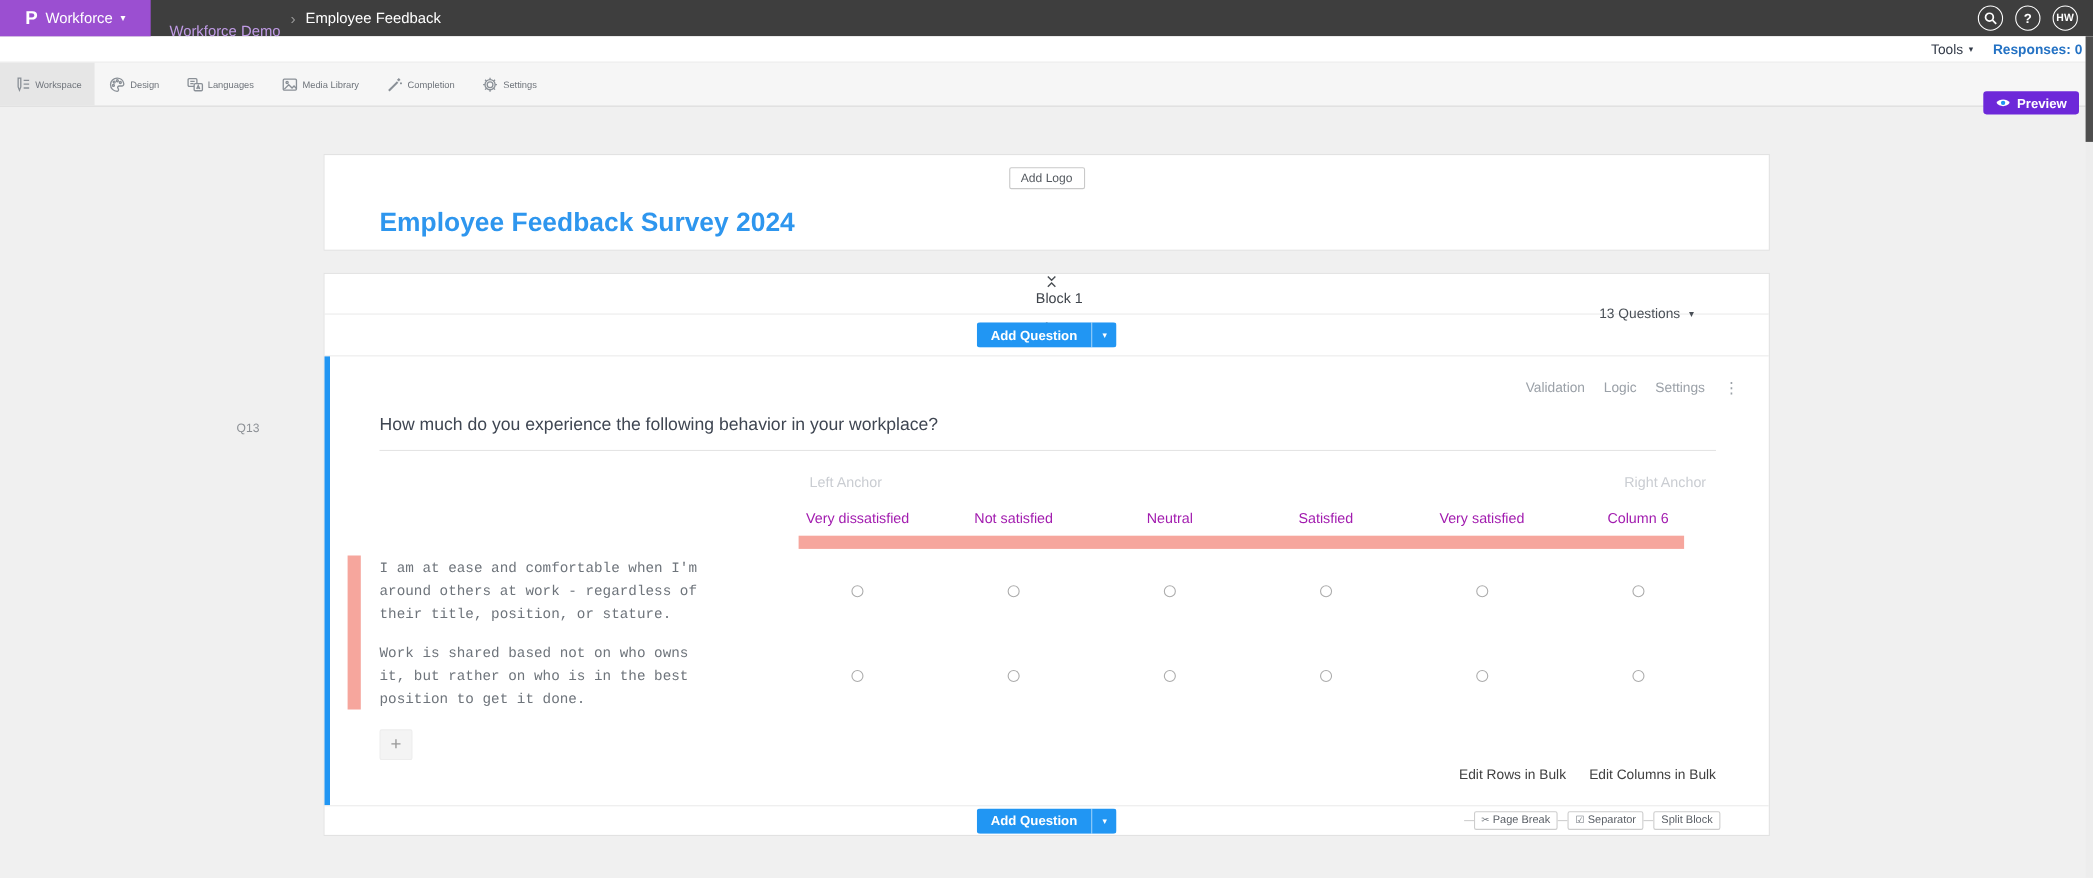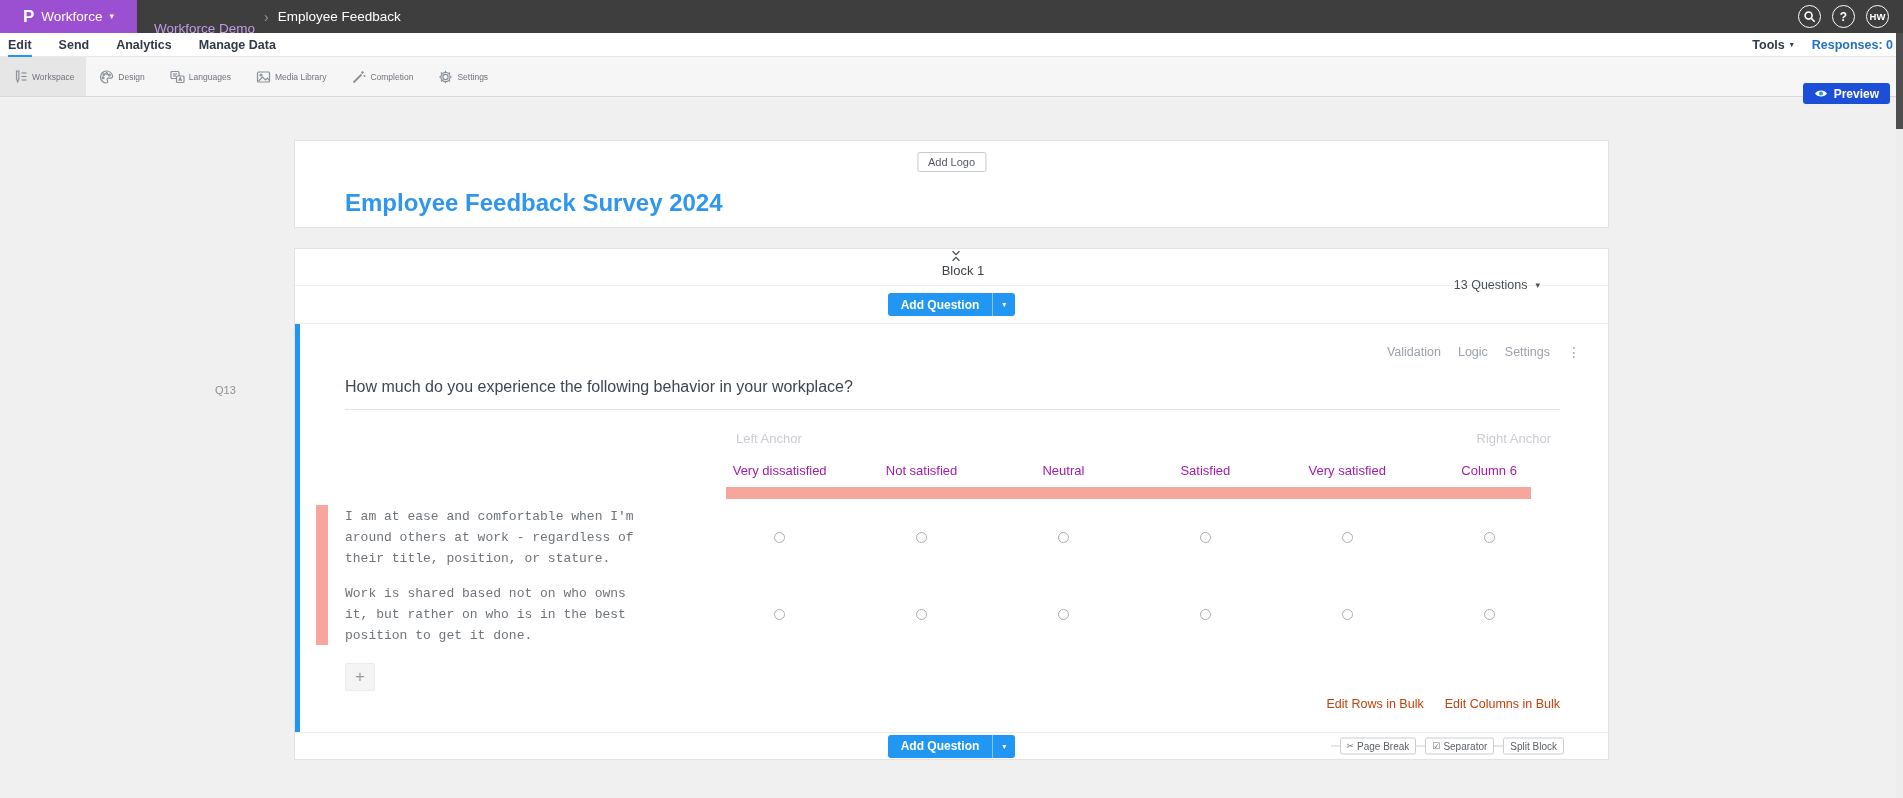--- a/index.html
+++ b/index.html
@@ -24,31 +24,31 @@
   .circle-btn { width:23px; height:23px; border:1.5px solid #fff; border-radius:50%; display:flex; align-items:center; justify-content:center; color:#fff; cursor:pointer; font-weight:bold; }
   .circle-btn .q { font-size:12px; }
   .circle-btn .initials { font-size:9.5px; letter-spacing:0.2px; }
 
   
   .navbar { height:24px; background:#fff; display:flex; align-items:center; border-bottom:1px solid #E9E9E9; }
   .nav-tabs { display:flex; margin-left:8px; gap:27px; height:24px; align-items:stretch; }
   .tab { font-size:12.5px; font-weight:700; color:#323A48; display:flex; align-items:center; cursor:pointer; border-bottom:2px solid transparent; padding-top:2px; text-decoration:none; }
   .tab.active { border-bottom-color:#2196F3; }
   .nav-right { margin-left:auto; margin-right:10px; display:flex; align-items:center; gap:18px; font-size:12.5px; }
-  .tools { color:#323A48; font-weight:700; display:flex; align-items:center; gap:5px; cursor:pointer; }
+  .tools { color:#323A48; font-weight:400; display:flex; align-items:center; gap:5px; cursor:pointer; }
   .tools .caret { color:#323A48; font-size:8px; }
   .responses { color:#2472C4; font-weight:700; cursor:pointer; }
 
   
   .toolbar { height:40px; background:#F6F6F6; border-bottom:1px solid #D9D9D9; display:flex; align-items:stretch; position:relative; }
   .tool-item { padding:0 12px; min-width:52px; display:flex; flex-direction:row; align-items:center; justify-content:center; gap:3px; cursor:pointer; }
   .tool-item.active { background:#E6E6E6; }
   .tool-item svg { stroke:#8A9097; fill:none; stroke-width:1.2; }
   .tool-label { font-size:8.5px; color:#6F747B; white-space:nowrap; }
-  .preview-btn { position:absolute; right:13px; top:26px; height:21px; background:#1d4ed8; color:#fff; border:none; border-radius:3px; display:flex; align-items:center; gap:6px; padding:0 11px; font-size:12px; font-weight:700; cursor:pointer; z-index:5; }
+  .preview-btn { position:absolute; right:13px; top:26px; height:21px; background:#6d28d9; color:#fff; border:none; border-radius:3px; display:flex; align-items:center; gap:6px; padding:0 11px; font-size:12px; font-weight:700; cursor:pointer; z-index:5; }
 
   
   .content { position:relative; height:701px; background:#F0F0F0; }
 
   .survey-card { width:1315px; margin:43px auto 0; background:#fff; border:1px solid #E2E2E2; height:88px; position:relative; }
   .add-logo-btn { position:absolute; top:11px; left:50%; transform:translateX(-50%); background:#fff; border:1px solid #C9C9C9; border-radius:2px; padding:3px 10px; font-size:11px; color:#555A60; cursor:pointer; }
   .survey-title { position:absolute; left:50px; top:48px; font-size:24px; color:#2E96EE; cursor:text; }
 
   .block-card { width:1315px; margin:20px auto 0; background:#fff; border:1px solid #E2E2E2; }
   .block-header { height:37px; display:flex; align-items:center; padding:0 13px; border-bottom:1px solid #ECECEC;flex-direction:column; }
@@ -78,21 +78,21 @@
   .col-head { width:142px; text-align:center; font-size:13px; color:#a21caf; cursor:text; }
   .salmon-bar { height:12px; background:#F6A69D; margin-left:381px; width:805px; margin-top:9px; }
   .rows { position:relative;font-family:Liberation Mono, monospace; }
   .rows::before { content:""; position:absolute; left:-29px; top:6px; bottom:8px; width:12px; background:#F6A69D; }
   .m-row { display:flex; align-items:center; padding:7px 0; }
   .m-label { width:364px; padding-right:62px; font-size:13px; line-height:21px; color:#6E747B; cursor:text; }
   .m-cell { width:142px; display:flex; justify-content:center; }
   .radio { width:11px; height:11px; border:1px solid #ACACAC; border-radius:50%; background:#fff; cursor:pointer; }
   .plus-btn { margin-top:10px; width:30px; height:28px; background:#F4F4F4; border:1px solid #EDEDED; color:#9A9A9A; font-size:17px; display:flex; align-items:center; justify-content:center; border-radius:2px; cursor:pointer; }
   .bulk-links { display:flex; justify-content:flex-end; gap:21px; font-size:12.5px; color:#7B8FD6; margin-top:6px; padding-bottom:21px; }
-  .bulk-link { cursor:pointer; color:#c2410c; text-decoration:none; }
+  .bulk-link { cursor:pointer; color:#404040; text-decoration:none; }
 
   .block-footer { position:relative; height:27px; border-top:1px solid #ECECEC; display:flex; align-items:center; justify-content:center; }
   .footer-right { position:absolute; right:44px; top:50%; transform:translateY(-50%); display:flex; align-items:center; }
   .pb-line { width:9px; height:1px; background:#CFCFCF; }
   .pb-btn { background:#fff; border:1px solid #CDCDCD; border-radius:2px; padding:2px 6px; font-size:10px; color:#5A5F66; display:flex; align-items:center; gap:3px; white-space:nowrap; cursor:pointer; }
   .pb-icon { font-size:9px; color:#6E747B; line-height:1; }
 
   
   .scrollbar { position:absolute; right:0; top:33px; width:7px; height:765px; background:#EDEDED; z-index:20; }
   .scroll-thumb { width:7px; height:96px; background:#4E4E4E; cursor:pointer; }
@@ -123,26 +123,20 @@
       <div class="circle-btn">
         <span class="q">?</span>
       </div>
       <div class="circle-btn">
         <span class="initials">HW</span>
       </div>
     </div>
   </header>
 
   <nav class="navbar">
-    <div class="nav-tabs">
-      <a class="tab active">Edit</a>
-      <a class="tab">Send</a>
-      <a class="tab">Analytics</a>
-      <a class="tab">Manage Data</a>
-    </div>
     <div class="nav-right">
       <span class="tools">
         <span>Tools</span>
         <span class="caret">▾</span>
       </span>
       <span class="responses">Responses: 0</span>
     </div>
   </nav>
 
   <div class="toolbar">

